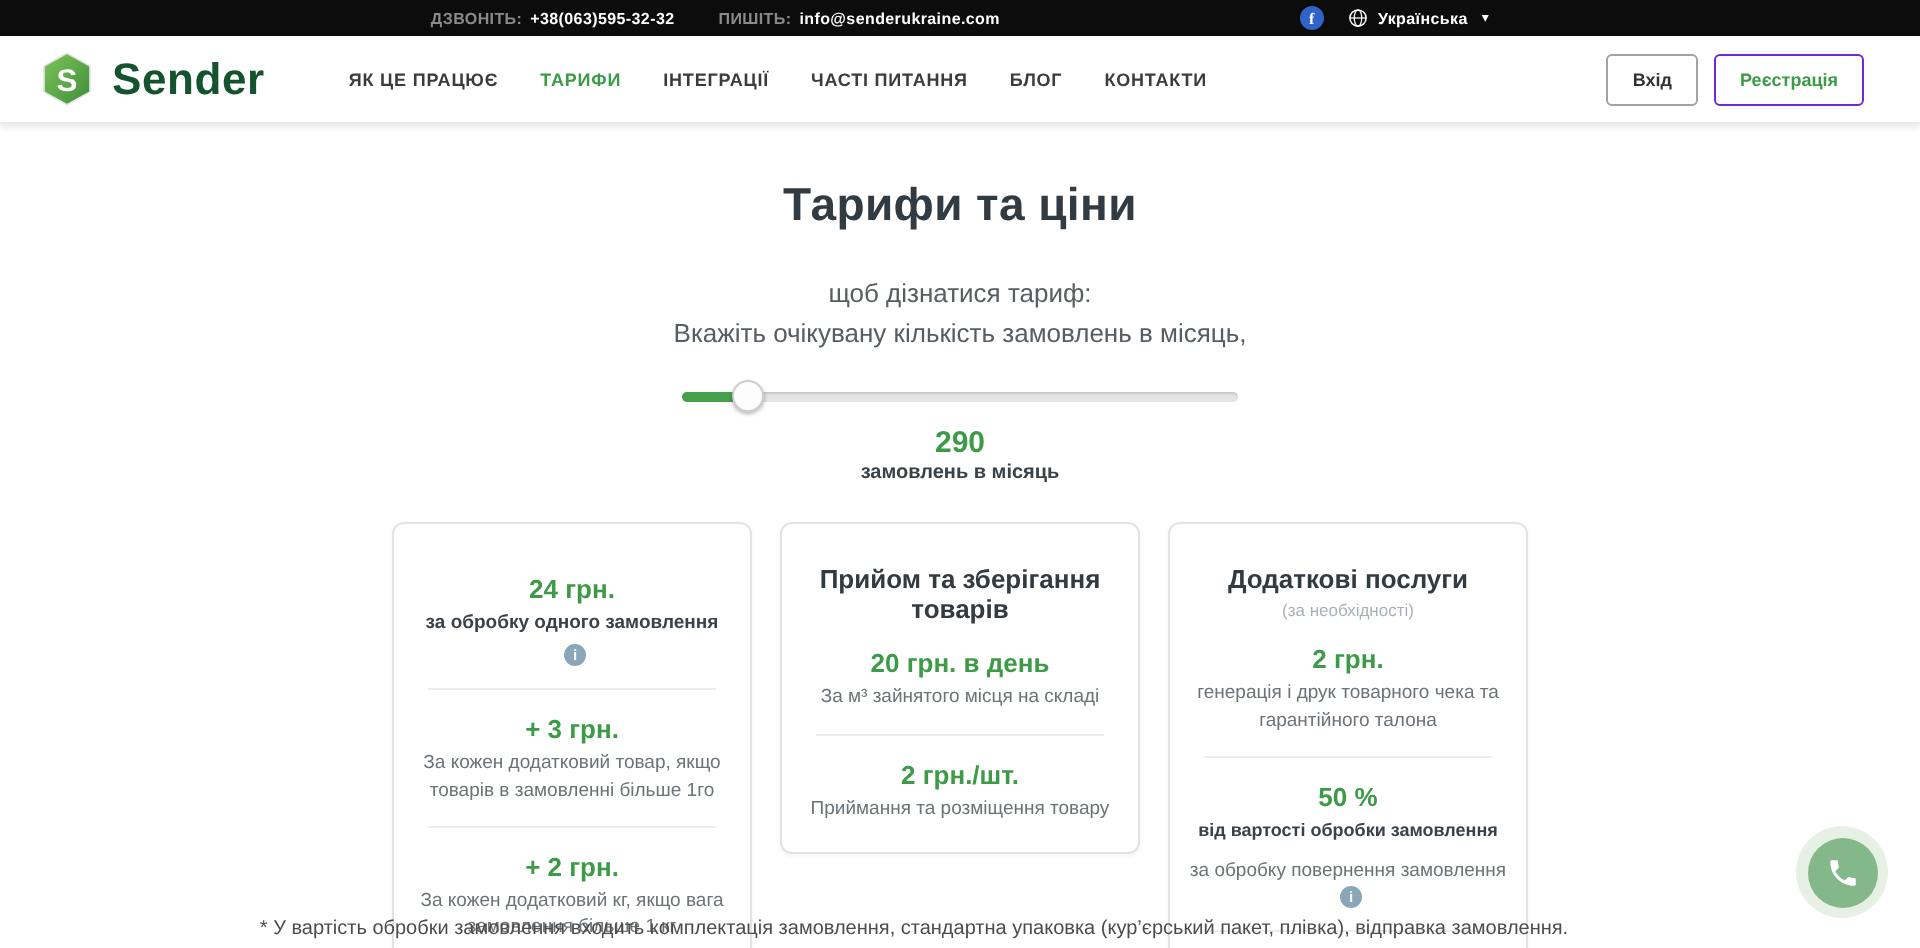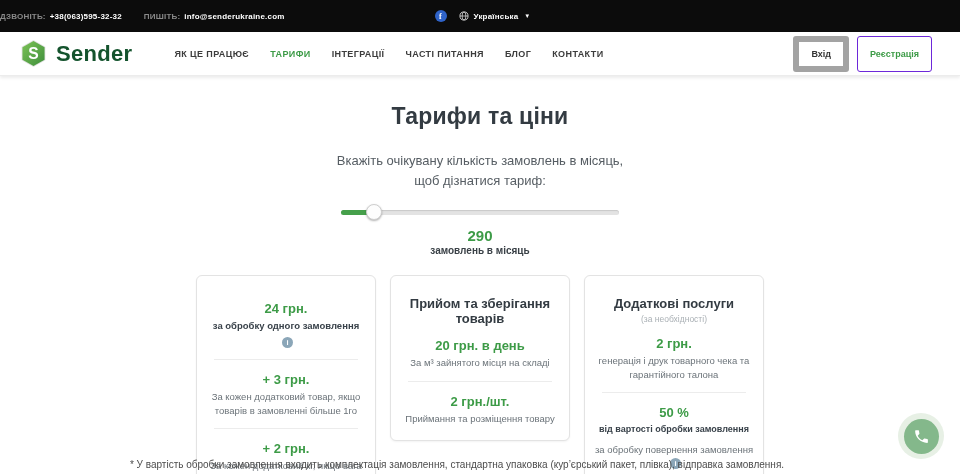--- a/index.html
+++ b/index.html
@@ -4,22 +4,22 @@
 <style>
   * { margin:0; padding:0; box-sizing:border-box; }
   html,body { width:960px; height:474px; }
   body {
     position:relative; background:#fff; overflow:hidden;
     font-family:"Liberation Sans","DejaVu Sans",sans-serif; color:#3a4147;
   }
 
   
   .topbar {
-    height:32px; background:#0c0c0c; display:flex; align-items:center;
-    font-size:8px; letter-spacing:.2px;
+    height:18px; background:#0c0c0c; display:flex; align-items:center;
+    justify-content:center; font-size:8px; letter-spacing:.2px;
   }
   .tb-label { color:#8a8a8a; text-transform:uppercase; font-weight:bold; margin-right:4px; }
   .tb-value { color:#fff; font-weight:bold; }
   .tb-gap { width:22px; }
   .tb-spacer { width:150px; }
   .fb-circle {
     width:12px; height:12px; border-radius:50%; background:#2f63c8; color:#fff;
     display:inline-flex; align-items:center; justify-content:center;
     font-size:8px; font-weight:bold; font-family:"Liberation Serif",serif;
     cursor:pointer; margin-right:12px;
@@ -41,21 +41,21 @@
   .nav-item {
     font-size:9px; font-weight:bold; color:#3c3c3c; letter-spacing:.4px;
     text-transform:uppercase; cursor:pointer; white-space:nowrap;
   }
   .nav-item.active { color:#3d9b47; }
   .auth { margin-left:auto; display:flex; gap:8px; }
   .btn {
     font-family:inherit; font-size:9px; font-weight:bold; background:#fff;
     border-radius:3px; padding:7px 12px; cursor:pointer;
   }
-  .btn-login { border:6px solid #a3a3a3; color:#333; }
+  .btn-login { border:1px solid #a3a3a3; color:#333; }
   .btn-register { border:1px solid #6d28d9; color:#3d9b47; }
 
   
   .hero { text-align:center; }
   .page-title { font-size:23px; font-weight:bold; color:#333b42; margin-top:27px; letter-spacing:.2px; }
   .subtitle { margin-top:21px; font-size:13px; line-height:1.55; color:#565d63; }
 
   .slider { width:278px; margin:13px auto 0; position:relative; height:16px; cursor:pointer; }
   .slider-track {
     position:absolute; left:0; right:0; top:6px; height:5px; border-radius:3px;
@@ -152,22 +152,22 @@
 
   <div class="auth">
     <button class="btn btn-login">Вхід</button>
     <button class="btn btn-register">Реєстрація</button>
   </div>
 </div>
 
 <div class="hero">
   <div class="page-title">Тарифи та ціни</div>
   <div class="subtitle">
+    <div>щоб дізнатися тариф:</div>
     <div>Вкажіть очікувану кількість замовлень в місяць,</div>
-    <div>щоб дізнатися тариф:</div>
   </div>
 
   <div class="slider">
     <div class="slider-track"></div>
     <div class="slider-fill" style="width:12%"></div>
     <div class="slider-handle" style="left:calc(12% - 8px)"></div>
   </div>
 
   <div class="orders-value">290</div>
   <div class="orders-unit">замовлень в місяць</div>

